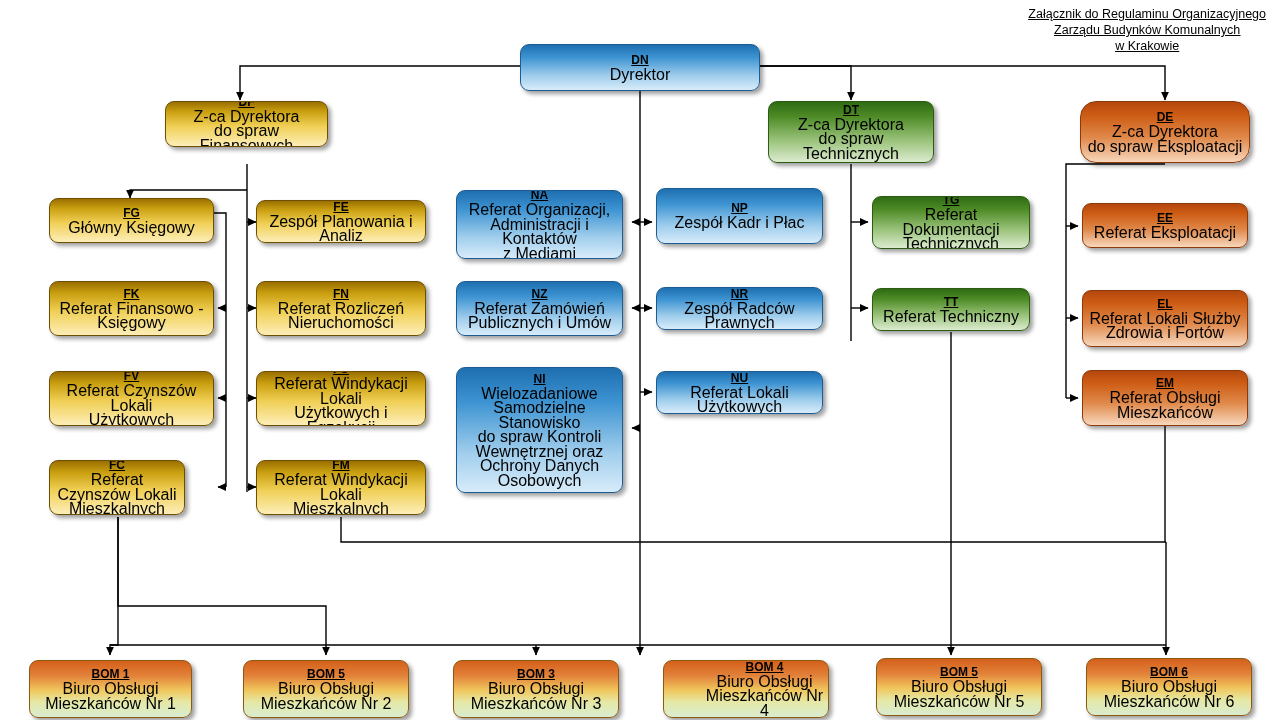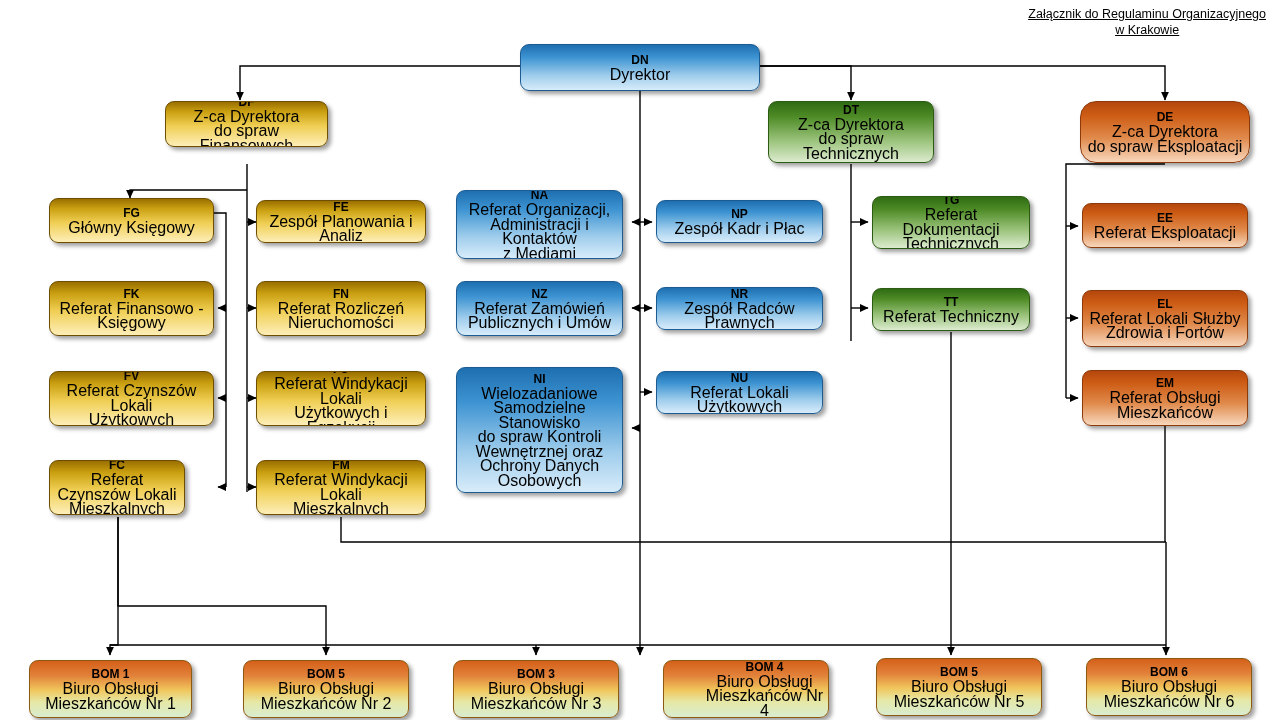--- a/index.html
+++ b/index.html
@@ -23,37 +23,38 @@
 
   
   .node{
     position:absolute;box-sizing:border-box;
     border:1px solid #2a2a2a;border-radius:9px;
     display:flex;flex-direction:column;align-items:center;justify-content:center;
     text-align:center;font-size:11.5px;line-height:14px;
     box-shadow:3px 3px 4px rgba(0,0,0,.38);
     padding:2px 4px;overflow:hidden;
   }
-  .node .code{font-weight:bold;font-size:12px;line-height:15px;text-align:center;}
+  .node .code{font-weight:bold;text-decoration:underline;font-size:12px;line-height:15px;text-align:center;}
   .node .desc{font-size:16px;line-height:14.5px;}
 
   
   .g-blue   {background:linear-gradient(to bottom,#1e6fb0 0%,#3e94d2 28%,#9fcdec 68%,#d8ecfa 100%);border-color:#1d5c92;}
   .g-gold   {background:linear-gradient(to bottom,#9a6f00 0%,#caa011 22%,#f0cf55 55%,#fdeeb8 100%);border-color:#6e4f00;}
   .g-green  {background:linear-gradient(to bottom,#2f6b13 0%,#4f8c27 25%,#9cc47d 65%,#dcebcf 100%);border-color:#2c5c14;}
   .g-orange {background:linear-gradient(to bottom,#b4470d 0%,#cd5c14 22%,#e08a4c 60%,#f7d7bc 100%);border-color:#8d3a0b;}
   .g-bom    {background:linear-gradient(to bottom,#d4601a 0%,#e2813a 26%,#f0c65c 52%,#e5e9a8 74%,#d9ecd0 100%);border-color:#8d5a12;}
 </style>
 </head>
 <body>
 
 <div id="stage">
 
   <div class="doc-note">
     <div>Załącznik do Regulaminu Organizacyjnego</div>
+    <div>Zarządu Budynków Komunalnych</div>
     <div>w Krakowie</div>
   </div>
 
   <svg id="wires" viewBox="0 0 1280 720" xmlns="http://www.w3.org/2000/svg">
     <defs>
       <marker id="ah" markerWidth="9" markerHeight="9" refX="8" refY="4.5" orient="auto" markerUnits="userSpaceOnUse">
         <path d="M0,0.6 L8.6,4.5 L0,8.4 z" fill="#000"></path>
       </marker>
     </defs>
     <g stroke="#000" stroke-width="1.4" fill="none">
@@ -211,21 +212,21 @@
     <span class="desc">
         <div>Wielozadaniowe</div>
         <div>Samodzielne Stanowisko</div>
         <div>do spraw Kontroli</div>
         <div>Wewnętrznej  oraz</div>
         <div>Ochrony Danych</div>
         <div>Osobowych</div>
       </span>
   </div>
 
-  <div class="node g-blue" style="left:656px;top:200px;width:167px;height:43px;">
+  <div class="node g-blue" style="left:656px;top:188px;width:167px;height:56px;">
     <span class="code">NP</span>
     <span class="desc">Zespół  Kadr i Płac</span>
   </div>
   <div class="node g-blue" style="left:656px;top:287px;width:167px;height:43px;">
     <span class="code">NR</span>
     <span class="desc">Zespół Radców Prawnych</span>
   </div>
   <div class="node g-blue" style="left:656px;top:371px;width:167px;height:43px;">
     <span class="code">NU</span>
     <span class="desc">Referat Lokali Użytkowych</span>

